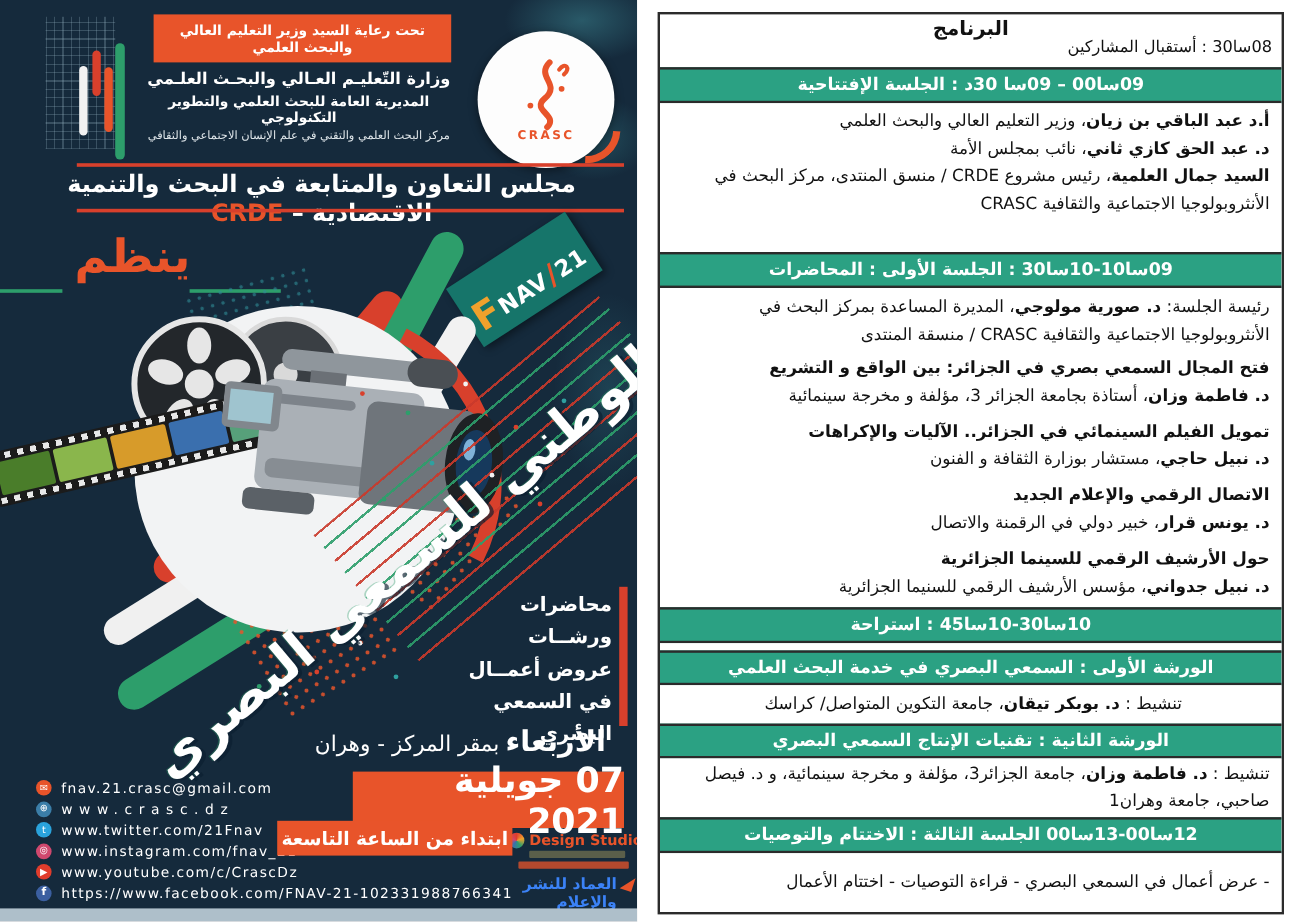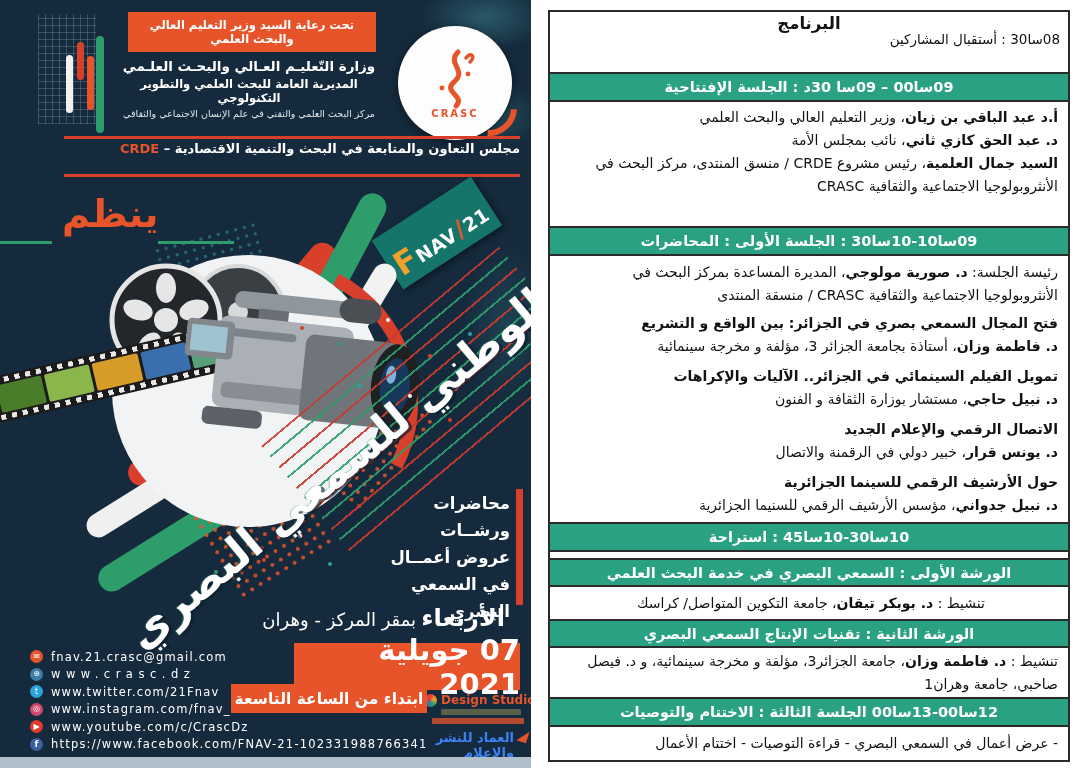--- a/index.html
+++ b/index.html
@@ -30,22 +30,22 @@
   .m3 { font-size:9.5px; color:#dfe6ea; }
 
   .crasc-logo { position:absolute; left:398px; top:26px; width:114px; height:114px; background:#fdfdfd; border-radius:50%;
     box-shadow:0 2px 8px rgba(0,0,0,.45); display:flex; flex-direction:column; align-items:center; justify-content:center; }
   .crasc-logo::after { content:""; position:absolute; right:-5px; bottom:4px; width:44px; height:44px; border-radius:50%;
     border:6px solid transparent; border-bottom-color:#e8542a; transform:rotate(-42deg); }
   .crasc-word { color:#e8542a; font-size:10px; font-weight:bold; letter-spacing:2px; margin-top:-2px; }
 
   .rule { position:absolute; left:64px; width:456px; height:3px; background:#d8402c; }
   .rule1 { top:136px; } .rule2 { top:174px; }
-  .council { position:absolute; left:16px; top:141px; width:504px; direction:rtl;
-    color:#fff; font-weight:bold; font-size:13px; }
+  .council { position:absolute; left:16px; top:141px; width:504px; text-align:center; direction:rtl;
+    color:#fff; font-weight:bold; font-size:20px; }
   .crde { color:#e8542a; font-weight:bold; }
 
   .organize { position:absolute; left:62px; top:192px; color:#e8542a; font-size:38px; font-weight:bold; }
   .gline { position:absolute; height:3px; background:#2d9e6b; top:241px; }
   .gl1 { left:0; width:52px; } .gl2 { left:158px; width:76px; }
 
   .fnav-badge { position:absolute; left:378px; top:204px; width:118px; height:58px; background:#16756a;
     transform:rotate(-33deg); display:flex; align-items:flex-end; justify-content:center; gap:1px;
     box-shadow:2px 3px 7px rgba(0,0,0,.45); padding-bottom:8px; }
   .fnav-f { color:#f0a12c; font-size:32px; font-weight:bold; line-height:.8; }
@@ -125,21 +125,21 @@
   .elamad { position:absolute; left:400px; top:730px; width:128px; display:flex; align-items:flex-start; gap:4px;
     direction:rtl; color:#3b82f6; font-size:13px; font-weight:bold; }
   .elamad-swoosh { width:0; height:0; border-left:10px solid transparent; border-bottom:12px solid #e8542a; transform:rotate(18deg); flex:none; }
 
   .bottomstrip { position:absolute; left:0; top:757px; width:531px; height:11px; background:#aebfca; }
 
   
   .program { position:absolute; left:531px; top:0; width:549px; height:768px; background:#fff; }
   .pbox { position:absolute; left:17px; top:10px; width:522px; height:752px; border:2px solid #2b2b2b;
     display:flex; flex-direction:column; direction:rtl; color:#111; overflow:hidden; }
-  .phead { height:60px; padding:2px 8px 0; }
+  .phead { height:44px; padding:2px 8px 0; }
   .ptitle { text-align:center; font-weight:bold; font-size:16.5px; }
   .prec { text-align:right; font-size:13.5px; margin-top:-2px; }
   .gbar { background:#2ba183; color:#fff; font-weight:bold; font-size:14.5px; text-align:center;
     display:flex; align-items:center; justify-content:center; border-top:2px solid #2b2b2b; border-bottom:2px solid #2b2b2b;
     flex:none; padding:0 4px; }
   .h30{height:30px;} .h29{height:29px;}
   .gap { height:3px; background:#fff; flex:none; }
   .wrow { background:#fff; padding:3px 10px 3px 14px; flex:none; overflow:hidden; }
   .wrow p { text-align:right; font-size:14px; line-height:23px; }
   .b { font-weight:bold; }

